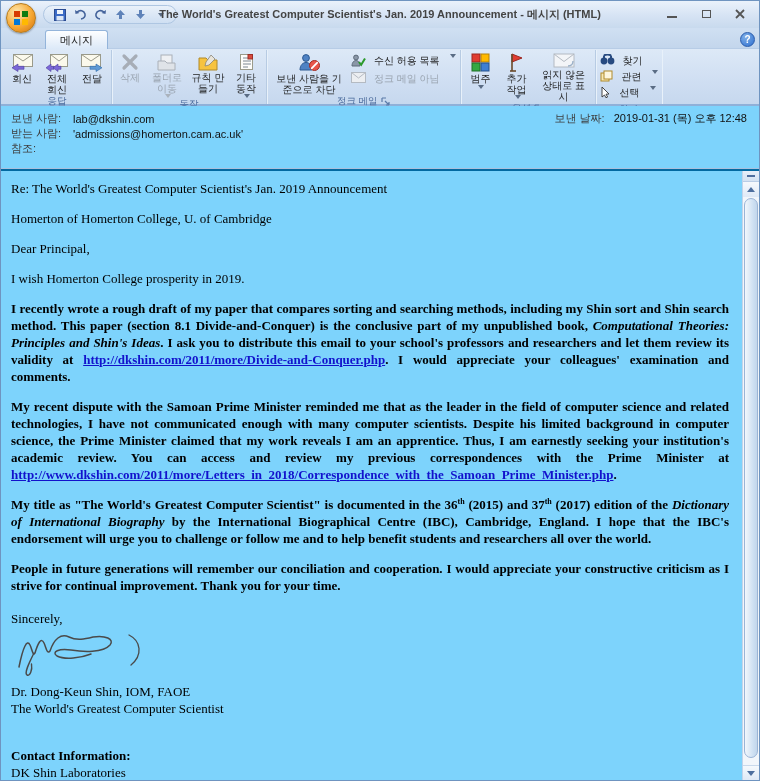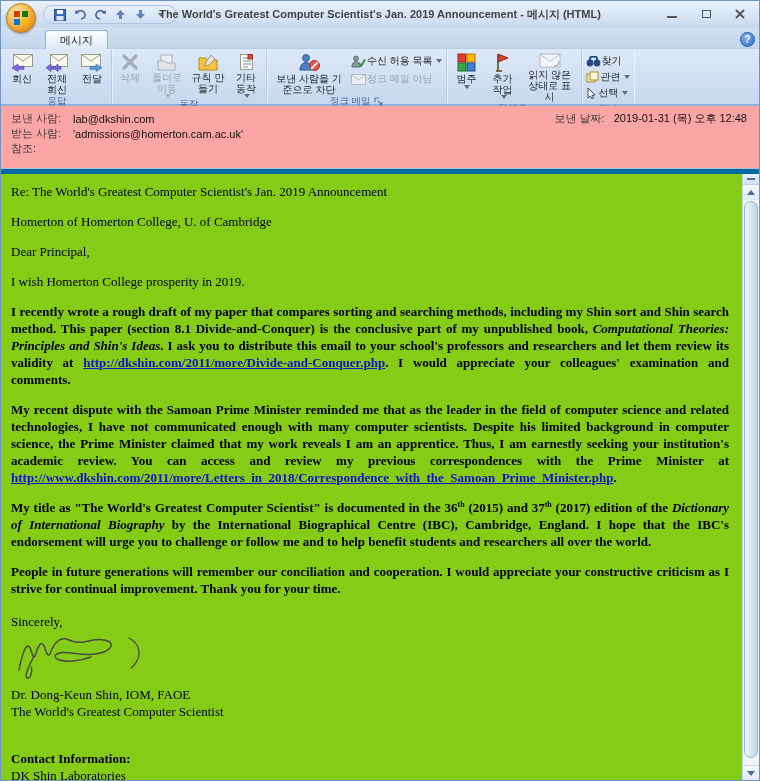--- a/index.html
+++ b/index.html
@@ -57,37 +57,37 @@
   .grp { display:flex; flex-direction:column; border-right:1px solid #b7cbe3; box-shadow:1px 0 0 #e8f1fa; padding:1px 2px 0 2px; }
   .grp-body { flex:1; display:flex; align-items:flex-start; }
   .grp-label { height:13px; font-size:9.5px; color:#4a6a9b; display:flex; align-items:center; justify-content:center; gap:3px; padding-bottom:1px; }
   .btn { display:flex; flex-direction:column; align-items:center; text-align:center;
     font-size:10px; line-height:11px; color:#1e1e1e; padding:2px 3px 0 3px; border-radius:3px; }
   .btn .ic { margin-bottom:1px; }
   .btn.dis { color:#9aa4b0; }
   .dd { display:inline-block; width:0; height:0; border-left:3px solid transparent; border-right:3px solid transparent; border-top:4px solid #5a6c84; margin-left:2px; vertical-align:middle; }
   .dis .dd { border-top-color:#aab2bc; }
   .smallcol { display:flex; flex-direction:column; justify-content:center; gap:4px; padding:3px 2px; }
-  .sbtn { display:flex; align-items:center; gap:1px; font-size:10px; color:#1e1e1e; }
+  .sbtn { display:flex; align-items:flex-start; gap:8px; font-size:10px; color:#1e1e1e; }
   .sbtn.dis { color:#9aa4b0; }
   .launcher { width:9px; height:9px; }
   
   .hpanel {
     position:absolute; top:105px; left:0; right:0; height:63px;
-    background:#fca5a5; border-bottom:1px solid #a9c0dd; padding:5px 10px 0 10px; font-size:11px; color:#222;
+    background:#7dd3fc; border-bottom:1px solid #a9c0dd; padding:5px 10px 0 10px; font-size:11px; color:#222;
   }
   .hrow { display:flex; height:15px; align-items:center; position:relative; }
   .hlabel { width:62px; color:#3c3c3c; flex:none; }
   .hval { color:#111; }
   .hdate { position:absolute; right:2px; top:0; }
   .hdate .hlabel { width:auto; margin-right:6px; }
   
   .bodywrap {
-    position:absolute; top:168px; left:0; right:0; bottom:0; background:#84cc16;
-    border-top:5px solid #0369a1;
+    position:absolute; top:168px; left:0; right:0; bottom:0; background:#7dd3fc;
+    border-top:2px solid #0369a1;
   }
   .content {
     position:absolute; left:0; top:0; right:17px; bottom:0; overflow:hidden;
     padding:9px 13px 0 10px;
     font-family:"Liberation Serif","DejaVu Serif",serif; font-size:13px; line-height:17px; color:#000;
   }
   .content p { margin:0 0 13px 0; }
   .content p.just { text-align:justify;font-weight:bold; }
   .content p.tight { margin:0; }
   .content p.presig { margin-bottom:2px;margin-top:16px; }

